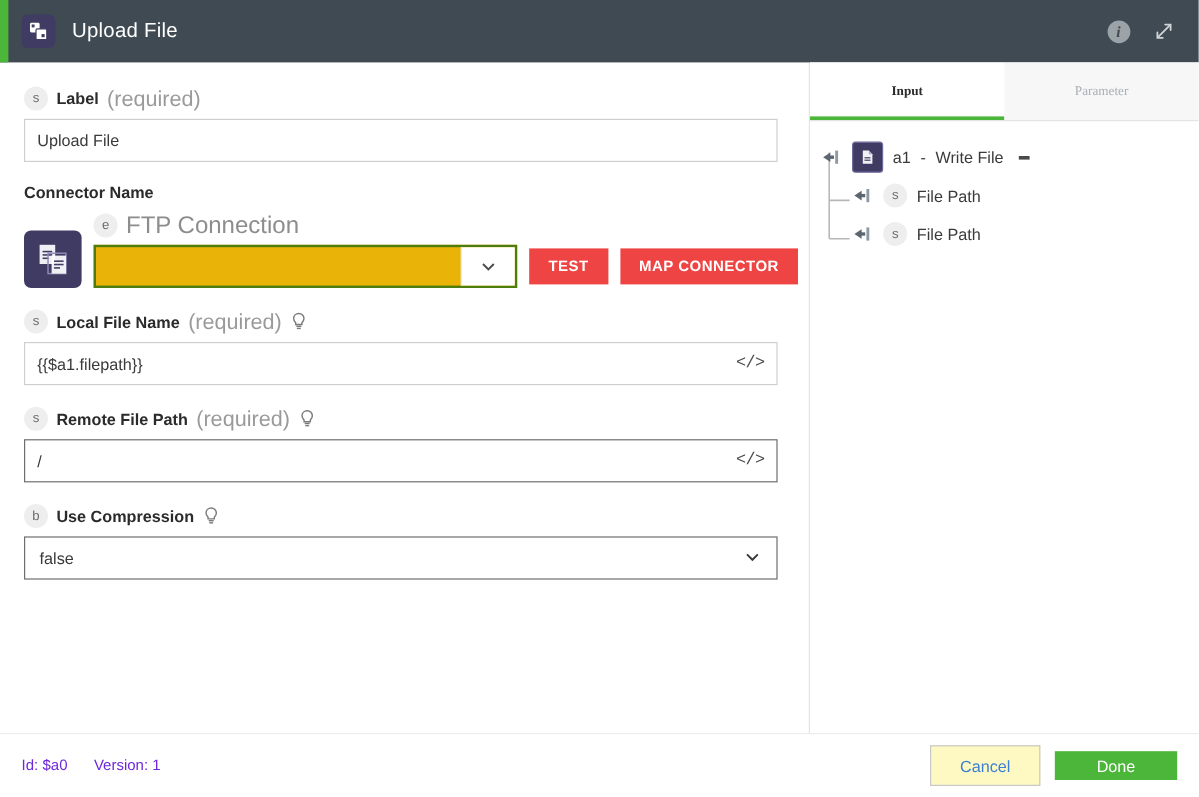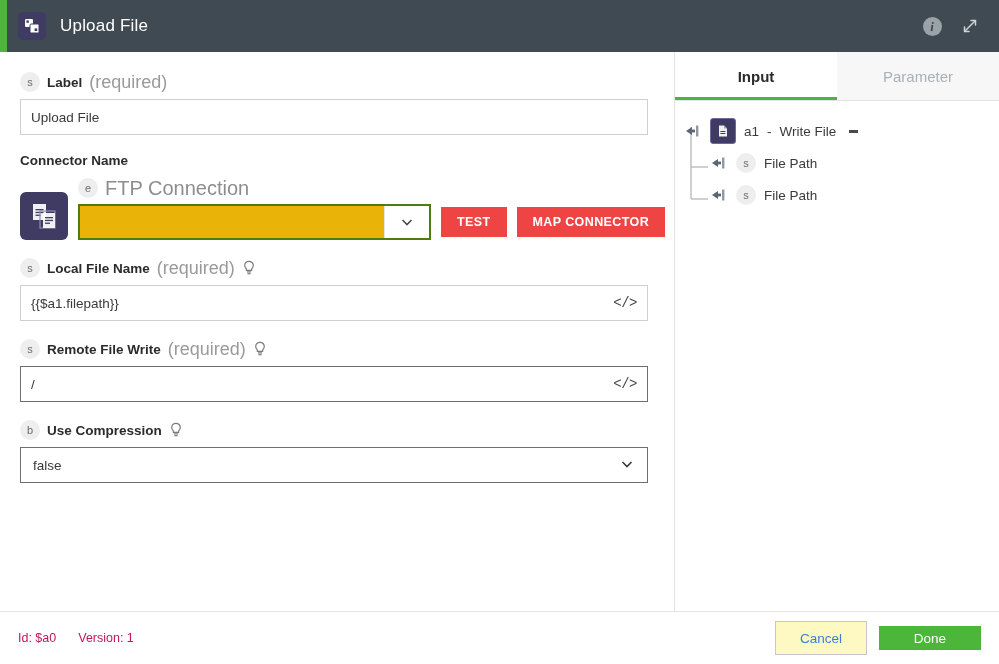--- a/index.html
+++ b/index.html
@@ -276,25 +276,26 @@
     display: flex;
     height: 48px;
     min-height: 48px;
     border-bottom: 1px solid #e2e4e6;
   }
   .tab {
     flex: 1;
     display: flex;
     align-items: center;
     justify-content: center;
-    font-size: 15px;
+    font-size: 11px;
     cursor: pointer;
     position: relative;
     background: #f7f7f7;
     color: #a9b0b6;
+    font-family: Liberation Serif, serif;
   }
   .tab.active {
     background: #ffffff;
     color: #2b2b2b;
     font-weight: bold;
   }
   .tab.active::after {
     content: "";
     position: absolute;
     left: 0; right: 0; bottom: 0;
@@ -356,21 +357,21 @@
     height: 52px;
     min-height: 52px;
     display: flex;
     align-items: center;
     padding: 0 18px;
     background: #ffffff;
     gap: 22px;
   }
   .footer-meta {
     font-size: 12.5px;
-    color: #be185d;
+    color: #6d28d9;
   }
   .footer-actions {
     margin-left: auto;
     display: flex;
     align-items: center;
     gap: 12px;
   }
   .btn-cancel {
     height: 32px;
     min-width: 62px;
@@ -504,21 +505,21 @@
         </div>
         <div class="text-input">
           <span>{{$a1.filepath}}</span>
           <span class="code-toggle">&lt;/&gt;</span>
         </div>
       </div>
 
       <div class="field">
         <div class="field-label">
           <span class="type-badge">s</span>
-          <span class="label-name">Remote File Write</span>
+          <span class="label-name">Remote File Path</span>
           <span class="label-req">(required)</span>
           <span class="bulb">
             <svg width="14" height="16" viewBox="0 0 14 16">
               <path d="M7 1.3c-2.5 0-4.3 1.9-4.3 4.2 0 1.7 1 2.7 1.7 3.5v1.4h5.2V9c0.7-0.8 1.7-1.8 1.7-3.5C11.3 3.2 9.5 1.3 7 1.3z" fill="none" stroke="#7b7b7b" stroke-width="1.2"></path>
               <rect x="4.9" y="11.3" width="4.2" height="1.2" fill="#7b7b7b"></rect>
               <rect x="5.4" y="13.1" width="3.2" height="1.2" fill="#7b7b7b"></rect>
             </svg>
           </span>
         </div>
         <div class="text-input focused">

